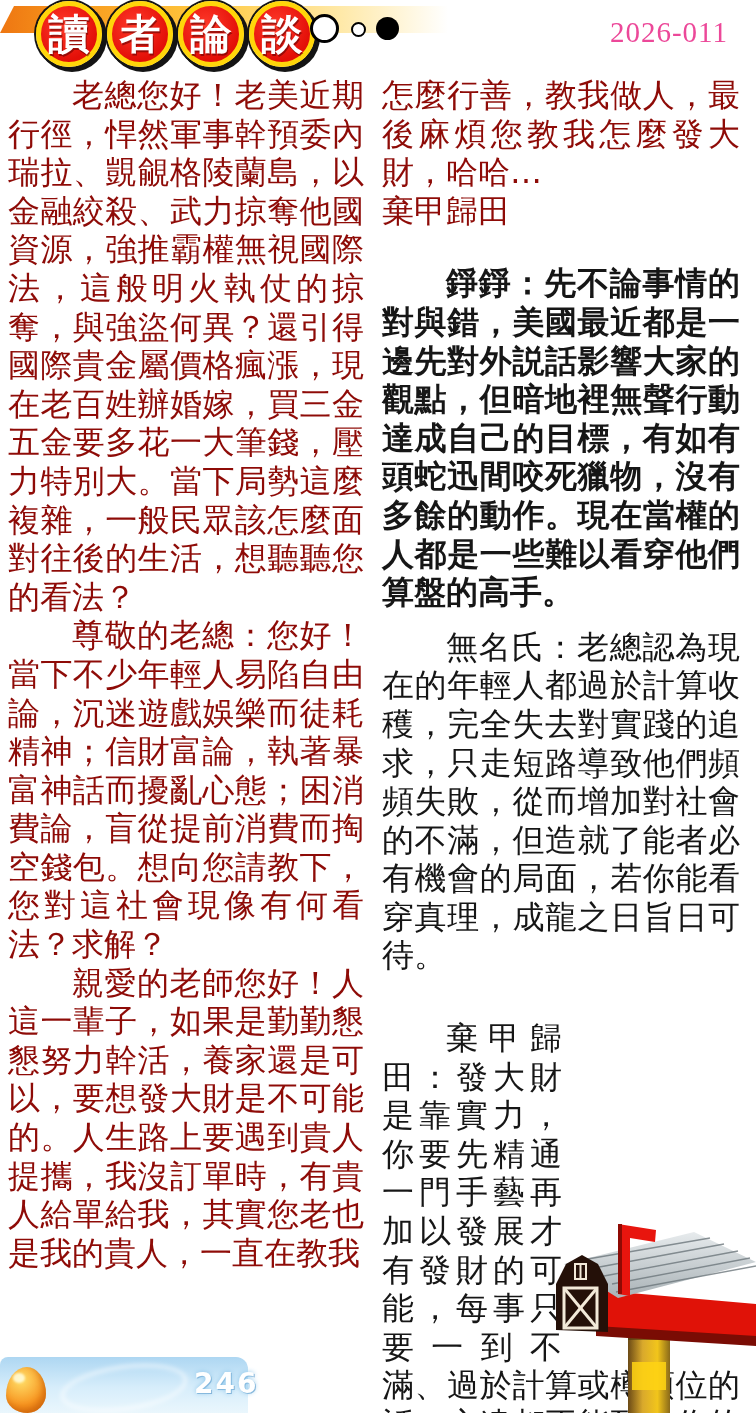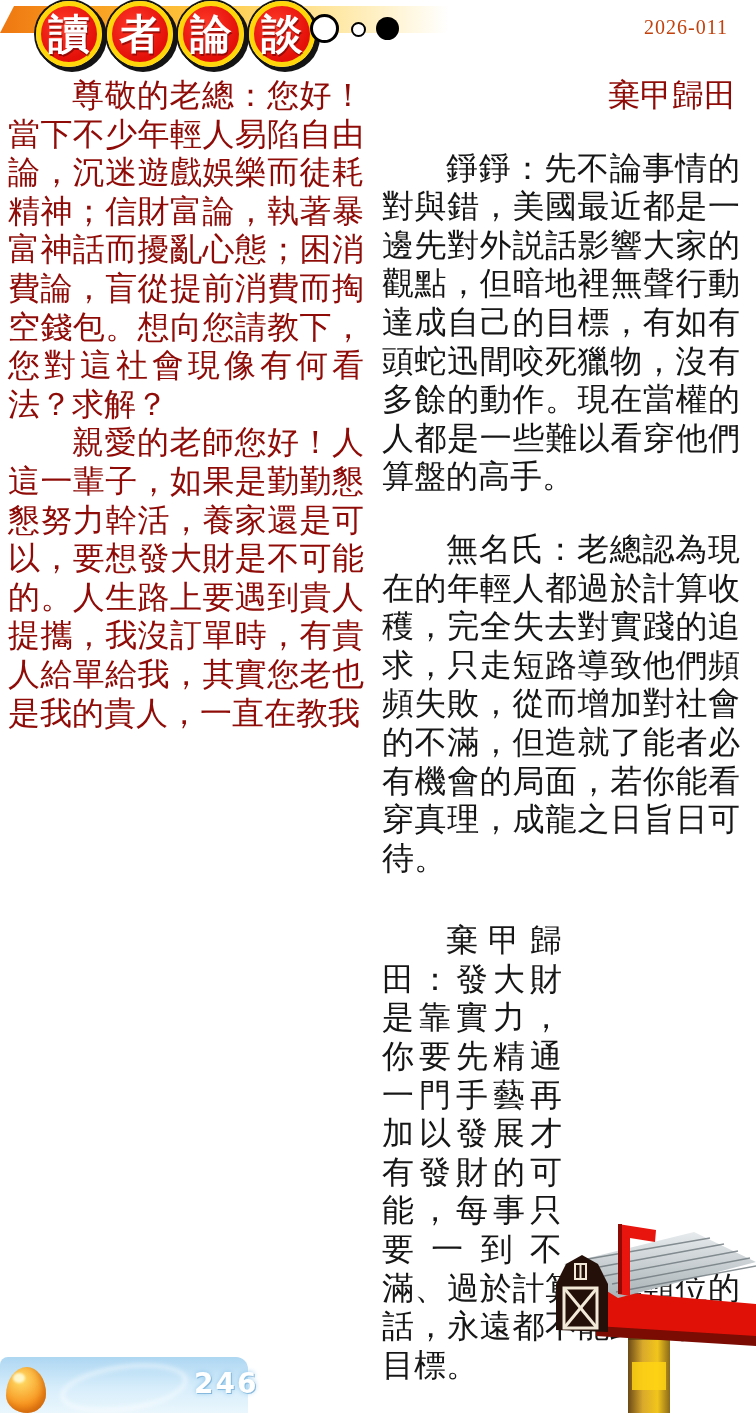--- a/index.html
+++ b/index.html
@@ -24,33 +24,33 @@
   .badge span{
     color:#ffffff;font-size:41px;font-weight:bold;line-height:1;
     text-shadow:1px 2px 0 rgba(90,0,0,.55);
   }
   .dot{position:absolute;border-radius:50%;box-sizing:border-box;}
   .dot-lg{left:310px;top:14px;width:29px;height:29px;border:3px solid #000;background:#fff;}
   .dot-sm{left:351px;top:22px;width:15px;height:15px;border:2.5px solid #000;background:#fff;}
   .dot-fill{left:376px;top:17px;width:23px;height:23px;background:#000;}
   .issue{
     position:absolute;right:28px;top:16px;
-    font-family:"Liberation Serif",serif;font-size:20px;color:#c2410c;letter-spacing:1px;
+    font-family:"Liberation Serif",serif;font-size:29px;color:#ec4899;letter-spacing:1px;
   }
   
   .col{position:absolute;top:76px;font-size:32px;line-height:38.6px;
        text-align:justify;text-justify:inter-character;font-weight:500;}
   .col-left{left:8px;width:356px;color:#8e0b07;}
   .col-right{left:382px;width:358px;color:#8e0b07;}
   .para{margin:0;}
   .indent{text-indent:2em;}
-  .sig{text-align:right;padding-right:4px;margin:0 0 34px 0;}
+  .sig{padding-right:4px;margin:0 0 34px 0;}
   .blacktxt{color:#161616;}
   .gap32{margin-bottom:44px;}
-  .gap34{margin-bottom:34px;}
+  .gap34{margin-bottom:16px;font-weight:bold;}
   
   .mb-float{float:right;width:178px;height:158px;margin-top:152px;}
   
   .mailbox{position:absolute;left:552px;top:1222px;width:204px;height:191px;pointer-events:none;}
   
   .overlay{
     position:absolute;left:0;top:1357px;width:248px;height:56px;
     background:linear-gradient(180deg,rgba(160,208,240,.86) 0%,rgba(205,233,250,.80) 55%,rgba(228,244,252,.78) 100%);
     border-radius:8px 12px 0 0;z-index:5;
   }
@@ -94,25 +94,27 @@
     </div>
 </div>
 
 <div class="dot dot-lg"></div>
 <div class="dot dot-sm"></div>
 <div class="dot dot-fill"></div>
 
 <div class="issue">2026-011</div>
 
 <div class="col col-left">
+  <p class="para indent">老總您好！老美近期行徑，悍然軍事幹預委內瑞拉、覬覦格陵蘭島，以金融絞殺、武力掠奪他國資源，強推霸權無視國際法，這般明火執仗的掠奪，與強盜何異？還引得國際貴金屬價格瘋漲，現在老百姓辦婚嫁，買三金五金要多花一大筆錢，壓力特別大。當下局勢這麼複雜，一般民眾該怎麼面對往後的生活，想聽聽您的看法？</p>
   <p class="para indent">尊敬的老總：您好！當下不少年輕人易陷自由論，沉迷遊戲娛樂而徒耗精神；信財富論，執著暴富神話而擾亂心態；困消費論，盲從提前消費而掏空錢包。想向您請教下，您對這社會現像有何看法？求解？</p>
   <p class="para indent">親愛的老師您好！人這一輩子，如果是勤勤懇懇努力幹活，養家還是可以，要想發大財是不可能的。人生路上要遇到貴人提攜，我沒訂單時，有貴人給單給我，其實您老也是我的貴人，一直在教我</p>
 </div>
 
 <div class="col col-right">
+  <p class="para">怎麼行善，教我做人，最後麻煩您教我怎麼發大財，哈哈…</p>
   <p class="sig">棄甲歸田</p>
   <p class="para indent blacktxt gap34">錚錚：先不論事情的對與錯，美國最近都是一邊先對外説話影響大家的觀點，但暗地裡無聲行動達成自己的目標，有如有頭蛇迅間咬死獵物，沒有多餘的動作。現在當權的人都是一些難以看穿他們算盤的高手。</p>
   <p class="para indent blacktxt gap32">無名氏：老總認為現在的年輕人都過於計算收穫，完全失去對實踐的追求，只走短路導致他們頻頻失敗，從而增加對社會的不滿，但造就了能者必有機會的局面，若你能看穿真理，成龍之日旨日可待。</p>
   <p class="para indent blacktxt"><span class="mb-float"></span><span>棄甲歸田：發大財是靠實力，你要先精通一門手藝再加以發展才有發財的可能，每事只要一到不滿、過於計算或樽頸位的話，永遠都不能到達你的目標。</span></p>
 </div>
 
 <svg class="mailbox" viewBox="0 0 204 191" xmlns="http://www.w3.org/2000/svg">
   <defs>
     <linearGradient id="postg" x1="0" y1="0" x2="1" y2="0">
       <stop offset="0" stop-color="#6b4a16"></stop>

